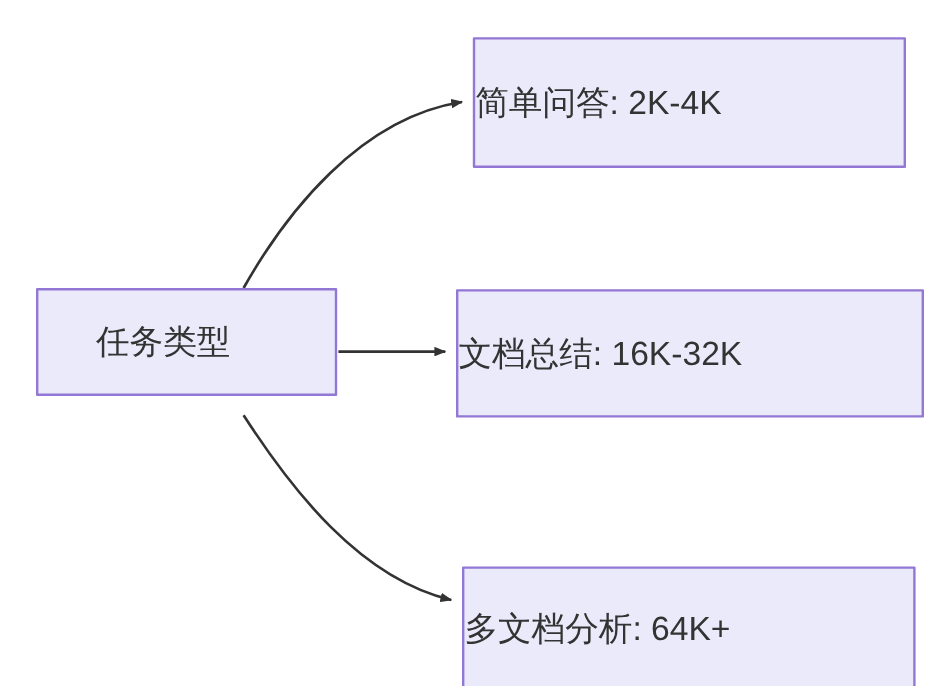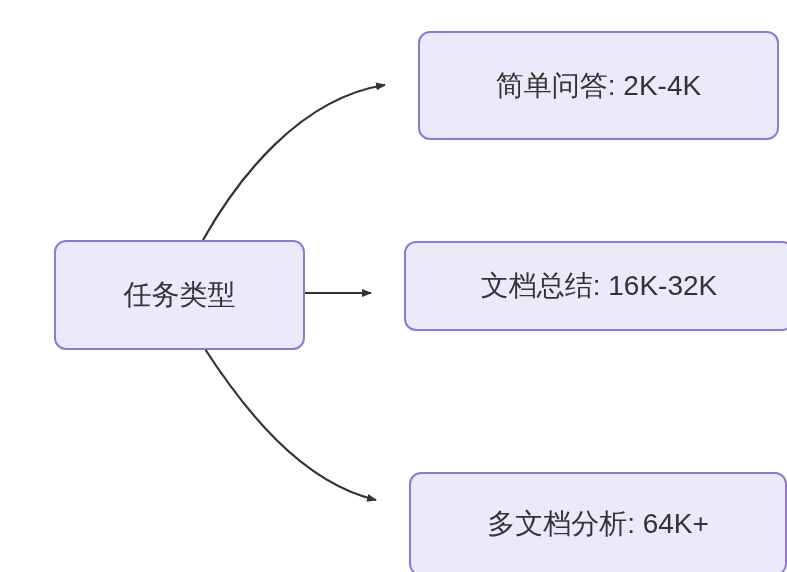--- a/index.html
+++ b/index.html
@@ -25,52 +25,51 @@
     top: 0;
     width: 787px;
     height: 572px;
     pointer-events: none;
   }
   .node {
     position: absolute;
     box-sizing: border-box;
     background: #ebeafa;
     border: 2px solid #9277d4;
-    border-radius: 12px;
+    border-radius: 1px;
     display: flex;
     align-items: center;
-    justify-content: center;
     text-align: center;
-    margin-left: 24px;
   }
   .node-label {
     color: #333333;
     font-size: 28px;
     line-height: 1.2;
     letter-spacing: 0px;
     white-space: nowrap;
   }
   
   #node-source {
     left: 30px;
     top: 240px;
     width: 251px;
-    height: 110px;
+    height: 90px;
+    padding-left: 48px;
   }
   #node-target-0 {
     left: 394px;
     top: 31px;
     width: 361px;
     height: 109px;
   }
   #node-target-1 {
     left: 380px;
     top: 241px;
     width: 390px;
-    height: 90px;
+    height: 107px;
   }
   #node-target-2 {
     left: 385px;
     top: 472px;
     width: 378px;
     height: 104px;
   }
 </style>
 </head>
 <body>

